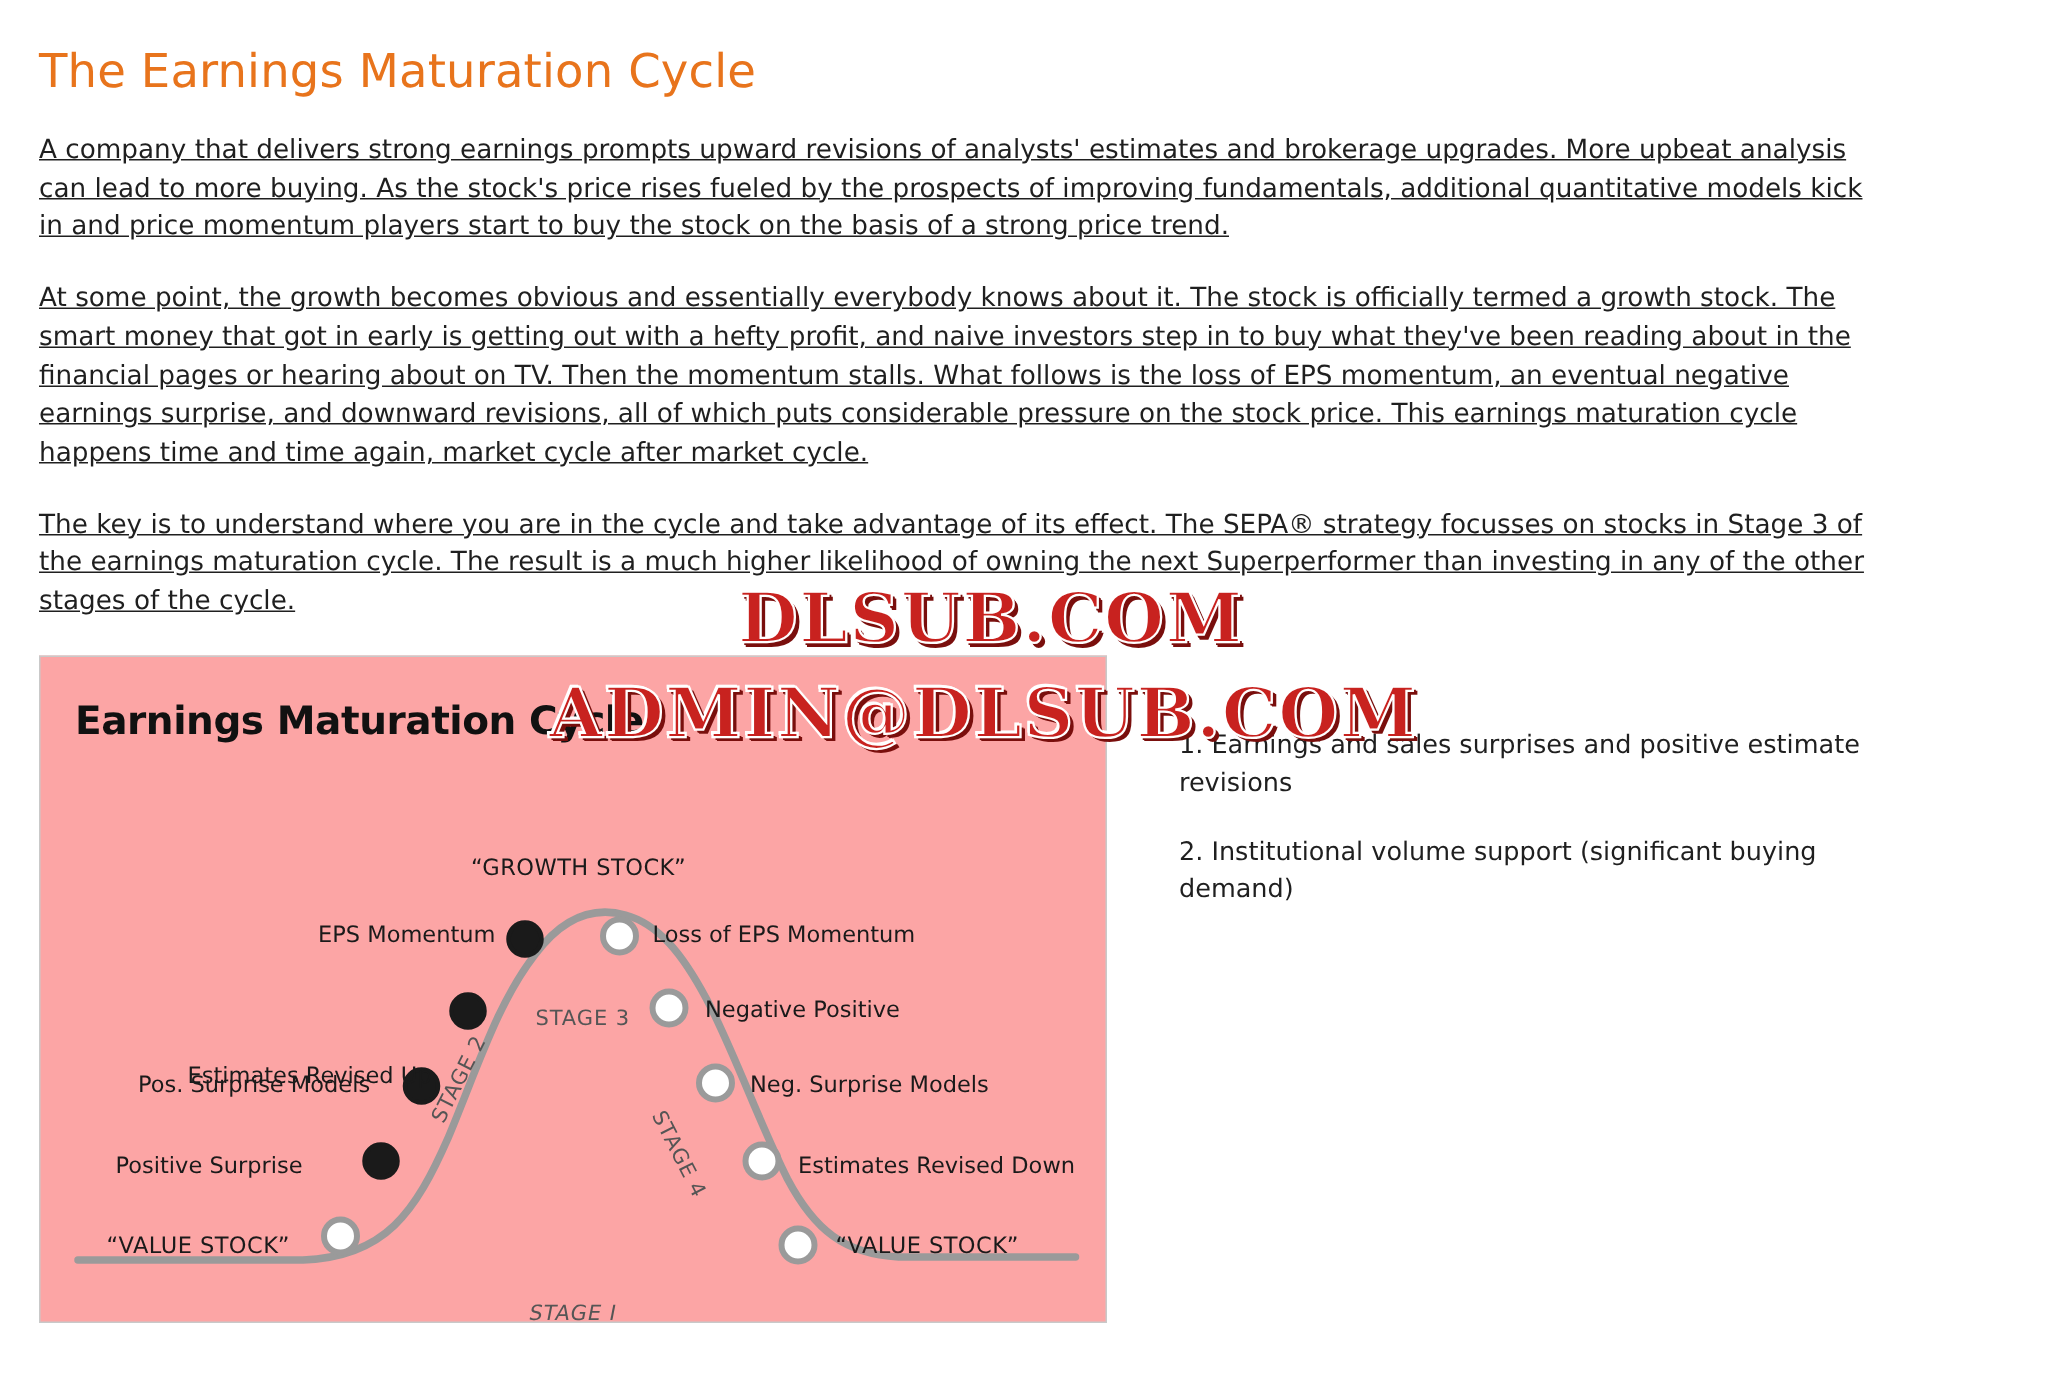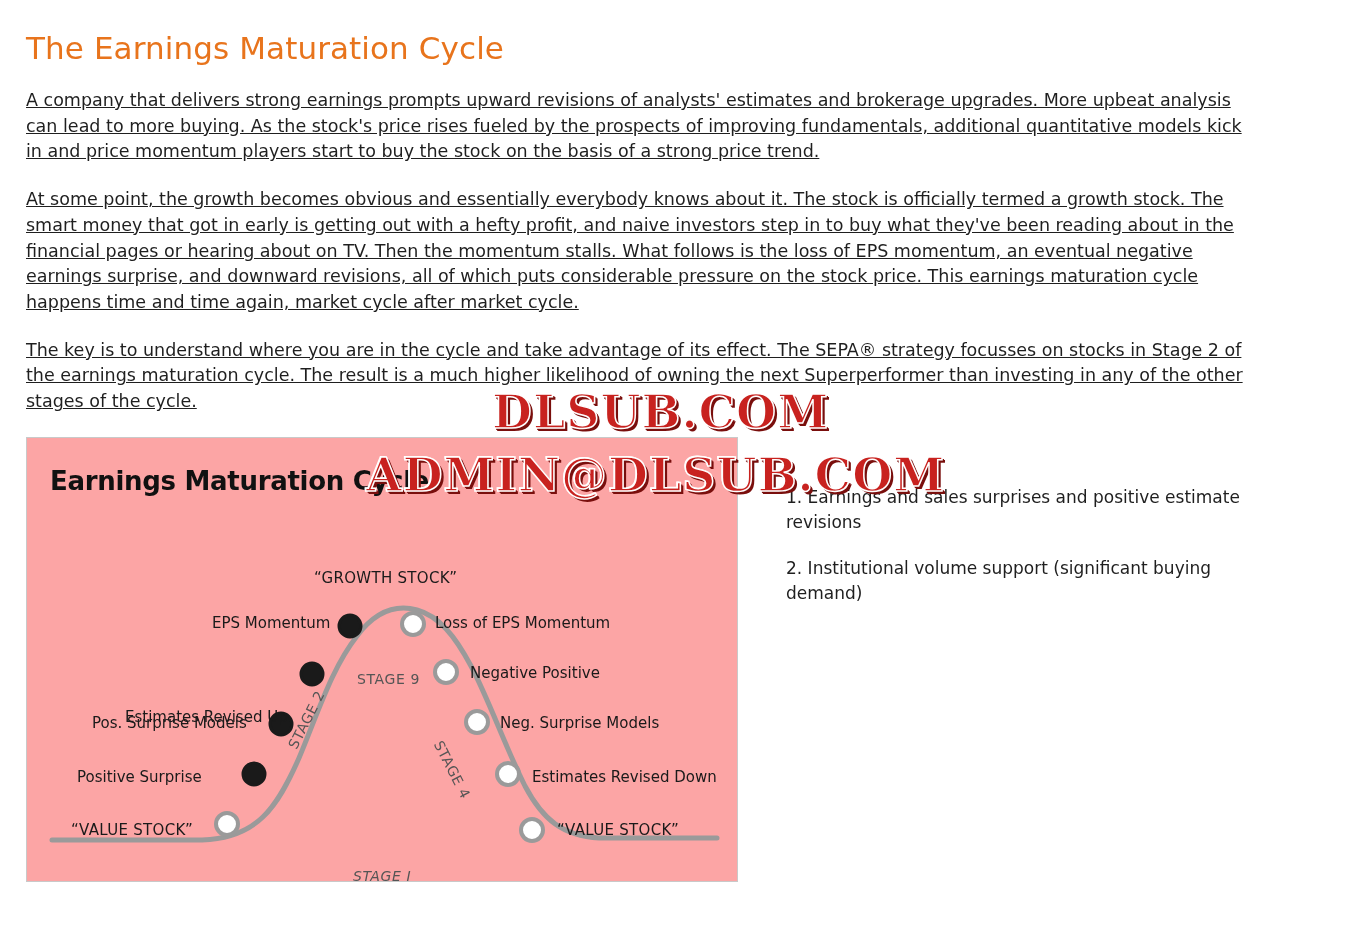--- a/index.html
+++ b/index.html
@@ -140,21 +140,21 @@
 </style>
 </head>
 <body>
 
 <div class="page">
 
   <h1 class="title">The Earnings Maturation Cycle</h1>
 
   <p class="body-para">A company that delivers strong earnings prompts upward revisions of analysts' estimates and brokerage upgrades. More upbeat analysis can lead to more buying. As the stock's price rises fueled by the prospects of improving fundamentals, additional quantitative models kick in and price momentum players start to buy the stock on the basis of a strong price trend.</p>
   <p class="body-para">At some point, the growth becomes obvious and essentially everybody knows about it. The stock is officially termed a growth stock. The smart money that got in early is getting out with a hefty profit, and naive investors step in to buy what they've been reading about in the financial pages or hearing about on TV. Then the momentum stalls. What follows is the loss of EPS momentum, an eventual negative earnings surprise, and downward revisions, all of which puts considerable pressure on the stock price. This earnings maturation cycle happens time and time again, market cycle after market cycle.</p>
-  <p class="body-para">The key is to understand where you are in the cycle and take advantage of its effect. The SEPA® strategy focusses on stocks in Stage 2 of the earnings maturation cycle. The result is a much higher likelihood of owning the next Superperformer than investing in any of the other stages of the cycle.</p>
+  <p class="body-para">The key is to understand where you are in the cycle and take advantage of its effect. The SEPA® strategy focusses on stocks in Stage 3 of the earnings maturation cycle. The result is a much higher likelihood of owning the next Superperformer than investing in any of the other stages of the cycle.</p>
 
   <div class="figure-wrap">
 
     <div class="chart-box">
       <div class="chart-title">Earnings Maturation Cycle</div>
 
       <svg class="chart-svg" width="712" height="445" viewBox="0 0 712 445">
 
         <path d="M 25 402 L 175 402 C 230 400 250 370 272 320 C 292 272 305 230 330 198 C 348 174 368 166 390 172 C 412 178 428 198 444 228 C 462 262 478 308 498 348 C 516 382 536 398 572 400 L 690 400" fill="none" stroke="#9a9a9a" stroke-width="5" stroke-linecap="round" stroke-linejoin="round"></path>
 
@@ -180,21 +180,21 @@
       <div class="chart-label quoted" style="left:44px; top:383px;">“VALUE STOCK”</div>
 
       <div class="chart-label" style="left:408px; top:176px;">Loss of EPS Momentum</div>
       <div class="chart-label" style="left:443px; top:226px;">Negative Positive</div>
       <div class="chart-label" style="left:473px; top:276px;">Neg. Surprise Models</div>
       <div class="chart-label" style="left:505px; top:330px;">Estimates Revised Down</div>
       <div class="chart-label quoted" style="left:530px; top:383px;">“VALUE STOCK”</div>
 
       <div class="chart-label stage" style="left:326px; top:430px;font-style:italic;">STAGE I</div>
       <div class="chart-label stage" style="left:258px; top:306px; transform: rotate(-63deg); transform-origin: left top;">STAGE 2</div>
-      <div class="chart-label stage" style="left:330px; top:233px;">STAGE 9</div>
+      <div class="chart-label stage" style="left:330px; top:233px;">STAGE 3</div>
       <div class="chart-label stage" style="left:418px; top:300px; transform: rotate(63deg); transform-origin: left top;">STAGE 4</div>
     </div>
 
     <div class="side-col">
       <div class="side-item">1. Earnings and sales surprises and positive estimate revisions</div>
       <div class="side-item">2. Institutional volume support (significant buying demand)</div>
     </div>
 
   </div>
 </div>

